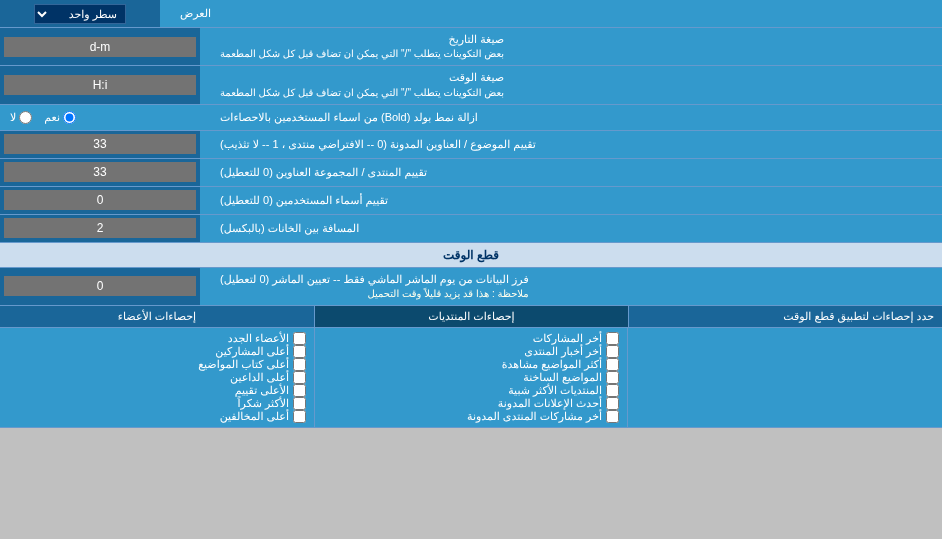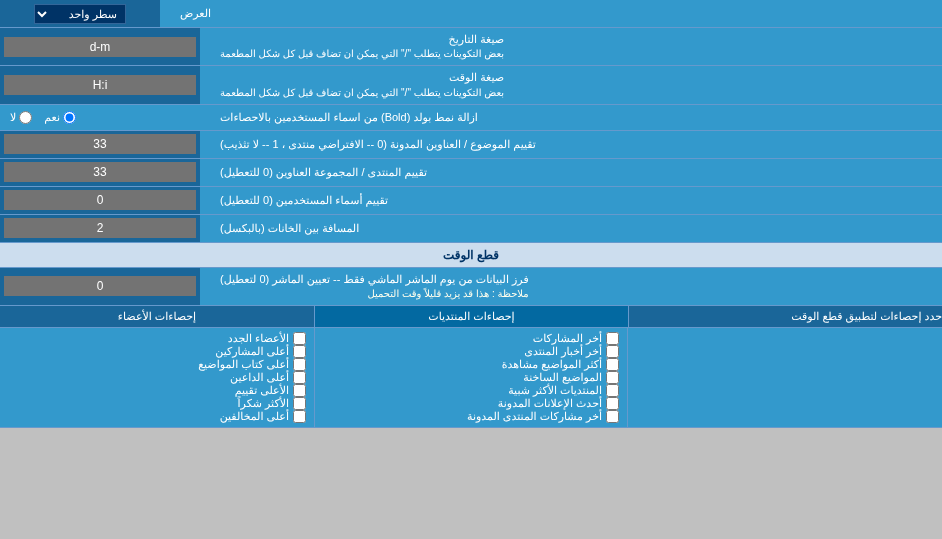--- a/index.html
+++ b/index.html
@@ -196,24 +196,24 @@
       </div>
     </div>
     <div class="input-cell">
       <input type="text" value="0" style="">
     </div>
   </div>
 
   <div style="background:#3399cc; border-bottom:1px solid #6699cc;">
 
     <div style="display:grid; grid-template-columns:1fr 1fr 1fr; border-bottom:1px solid #6699cc;">
-      <div style="background:#1a6699; color:#fff; padding:4px 0; text-align:right; font-size:11px; border-left:1px solid #6699cc;">
+      <div style="background:#1a6699; color:#fff; padding:4px 8px; text-align:right; font-size:11px; border-left:1px solid #6699cc;">
         حدد إحصاءات لتطبيق قطع الوقت
       </div>
-      <div style="background:#0369a1; color:#fff; padding:4px 8px; text-align:center; font-size:11px; border-left:1px solid #6699cc;">
+      <div style="background:#0c4a6e; color:#fff; padding:4px 8px; text-align:center; font-size:11px; border-left:1px solid #6699cc;">
         إحصاءات المنتديات
       </div>
       <div style="background:#1a6699; color:#fff; padding:4px 8px; text-align:center; font-size:11px;">
         إحصاءات الأعضاء
       </div>
     </div>
 
     <div style="display:grid; grid-template-columns:1fr 1fr 1fr;">
 
       <div style="padding:4px 8px;"></div>

